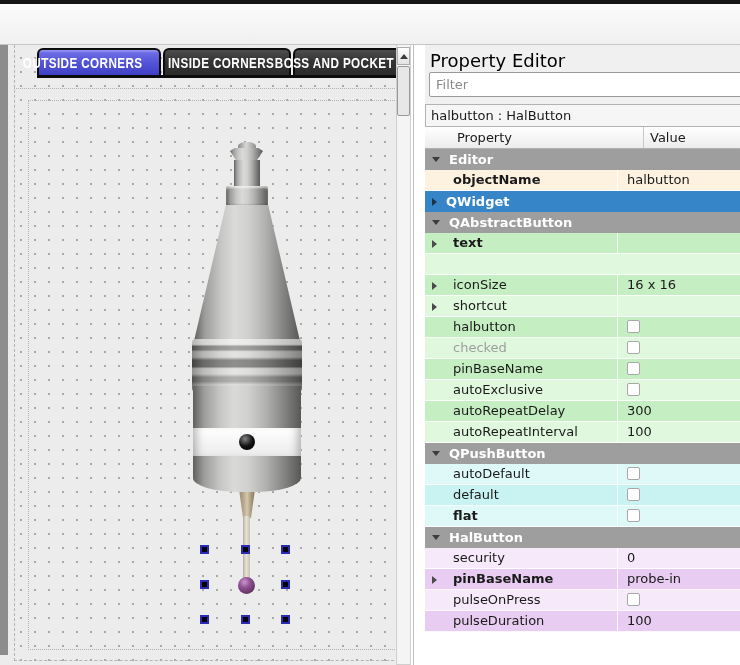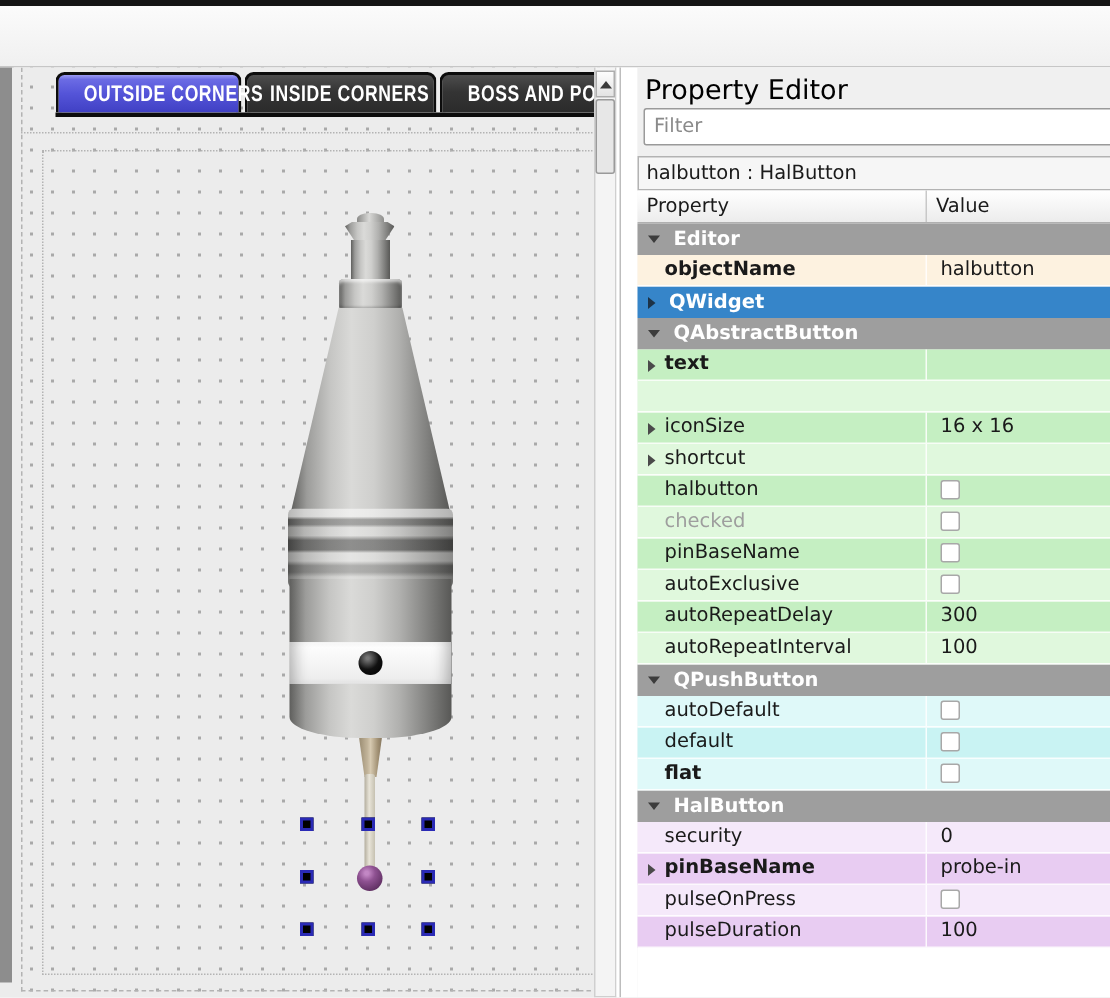--- a/index.html
+++ b/index.html
@@ -23,21 +23,21 @@
   .guide-v{position:absolute;left:6px;top:0;height:616px;width:0;border-left:1px dashed #b3b3b3;}
   .guide-h1{position:absolute;left:6px;top:43px;width:389px;height:0;border-top:1px dotted #b3b3b3;}
   .guide-rect{position:absolute;left:20px;top:55px;width:376px;height:548px;
     border-left:1px dotted #b3b3b3;border-top:1px dotted #b3b3b3;border-bottom:1px dotted #b3b3b3;}
   .guide-h2{position:absolute;left:6px;top:615px;width:385px;height:0;border-top:1px dashed #b3b3b3;}
 
   
   .tab-underline{position:absolute;left:29px;top:30px;width:367px;height:3px;background:#0c0c0c;}
   .tab-bar{position:absolute;left:29px;top:3px;height:27px;display:flex;gap:2px;}
   .tab{height:27px;box-sizing:border-box;border:2px solid #0c0c0c;border-bottom:none;
-    border-radius:6px 6px 0 0;display:flex;align-items:center;justify-content:flex-start;
+    border-radius:6px 6px 0 0;display:flex;align-items:center;justify-content:flex-end;
     color:#fff;font-family:"Liberation Sans",sans-serif;font-weight:bold;font-size:15px;
     background:linear-gradient(180deg,#4d4d4d,#343434 45%,#2b2b2b);cursor:pointer;}
   .tab.selected{background:linear-gradient(180deg,#9a9af2 0%,#6b6be4 12%,#5454d8 50%,#4040c4 100%);}
   .tab span{transform:scaleX(.78);white-space:nowrap;letter-spacing:.5px;}
   .tab-outside{width:124px;}
   .tab-inside{width:128px;}
   .tab-boss{width:120px;}
 
   
   .metal{background:linear-gradient(90deg,#5f5f5d 0%,#9c9c9a 10%,#c6c6c4 25%,#dadad8 38%,#cfcfcd 52%,#b0b0ae 68%,#828280 85%,#585856 100%);}
@@ -86,31 +86,31 @@
   .prop-panel-top{position:absolute;left:0;top:0;width:315px;height:59px;background:#f0f0f0;}
   .prop-title{position:absolute;left:5px;top:5px;font-size:18px;color:#000000;}
   .filter-input{position:absolute;left:4px;top:27px;width:318px;height:25px;box-sizing:border-box;
     border:1px solid #9a9a9a;border-radius:2px;background:#fff;padding:0 6px;font-family:inherit;font-size:13px;color:#1a1a1a;}
   .filter-input::placeholder{color:#8a8a8a;}
   .object-bar{position:absolute;left:0;top:59px;width:320px;height:23px;box-sizing:border-box;
     background:#f6f6f6;border:1px solid #b3b3b3;display:flex;align-items:center;padding-left:5px;}
   .table-header{position:absolute;left:0;top:82px;width:320px;height:22px;box-sizing:border-box;display:flex;
     background:linear-gradient(180deg,#ffffff,#ececec);border-bottom:1px solid #b0b0b0;}
   .th{box-sizing:border-box;padding-left:6px;line-height:21px;border-right:1px solid #c8c8c8;}
-  .th-prop{width:193px;}
+  .th-prop{width:193px;margin-left:26px;}
   .th-value{flex:1;}
 
   .rows{position:absolute;left:0;top:104px;width:320px;}
   .row{height:21px;display:flex;box-sizing:border-box;cursor:default;}
   .row-group{align-items:center;font-weight:bold;color:#fff;padding-left:7px;}
   .variant-gray{background:#9e9e9e;}
   .variant-blue{background:#3685c9;}
   .row-group .glabel{margin-left:9px;}
   .cell{box-sizing:border-box;height:21px;line-height:20px;border-bottom:1px solid rgba(255,255,255,.85);position:relative;}
-  .cell-prop{width:193px;border-right:1px solid rgba(255,255,255,.85);padding-left:18px;white-space:nowrap;overflow:hidden;}
+  .cell-prop{width:193px;border-right:1px solid rgba(255,255,255,.85);padding-left:28px;white-space:nowrap;overflow:hidden;}
   .cell-value{flex:1;padding-left:9px;white-space:nowrap;overflow:hidden;}
   .bold{font-weight:bold;}
   .disabled{color:#9e9e9e;}
   .bg-cream{background:#fdf2e0;}
   .bg-green-a{background:#c5efc2;}
   .bg-green-b{background:#e0f8dd;}
   .bg-cyan-a{background:#c9f3f3;}
   .bg-cyan-b{background:#dff9f9;}
   .bg-purple-a{background:#e8ccf2;}
   .bg-purple-b{background:#f5e9fa;}

